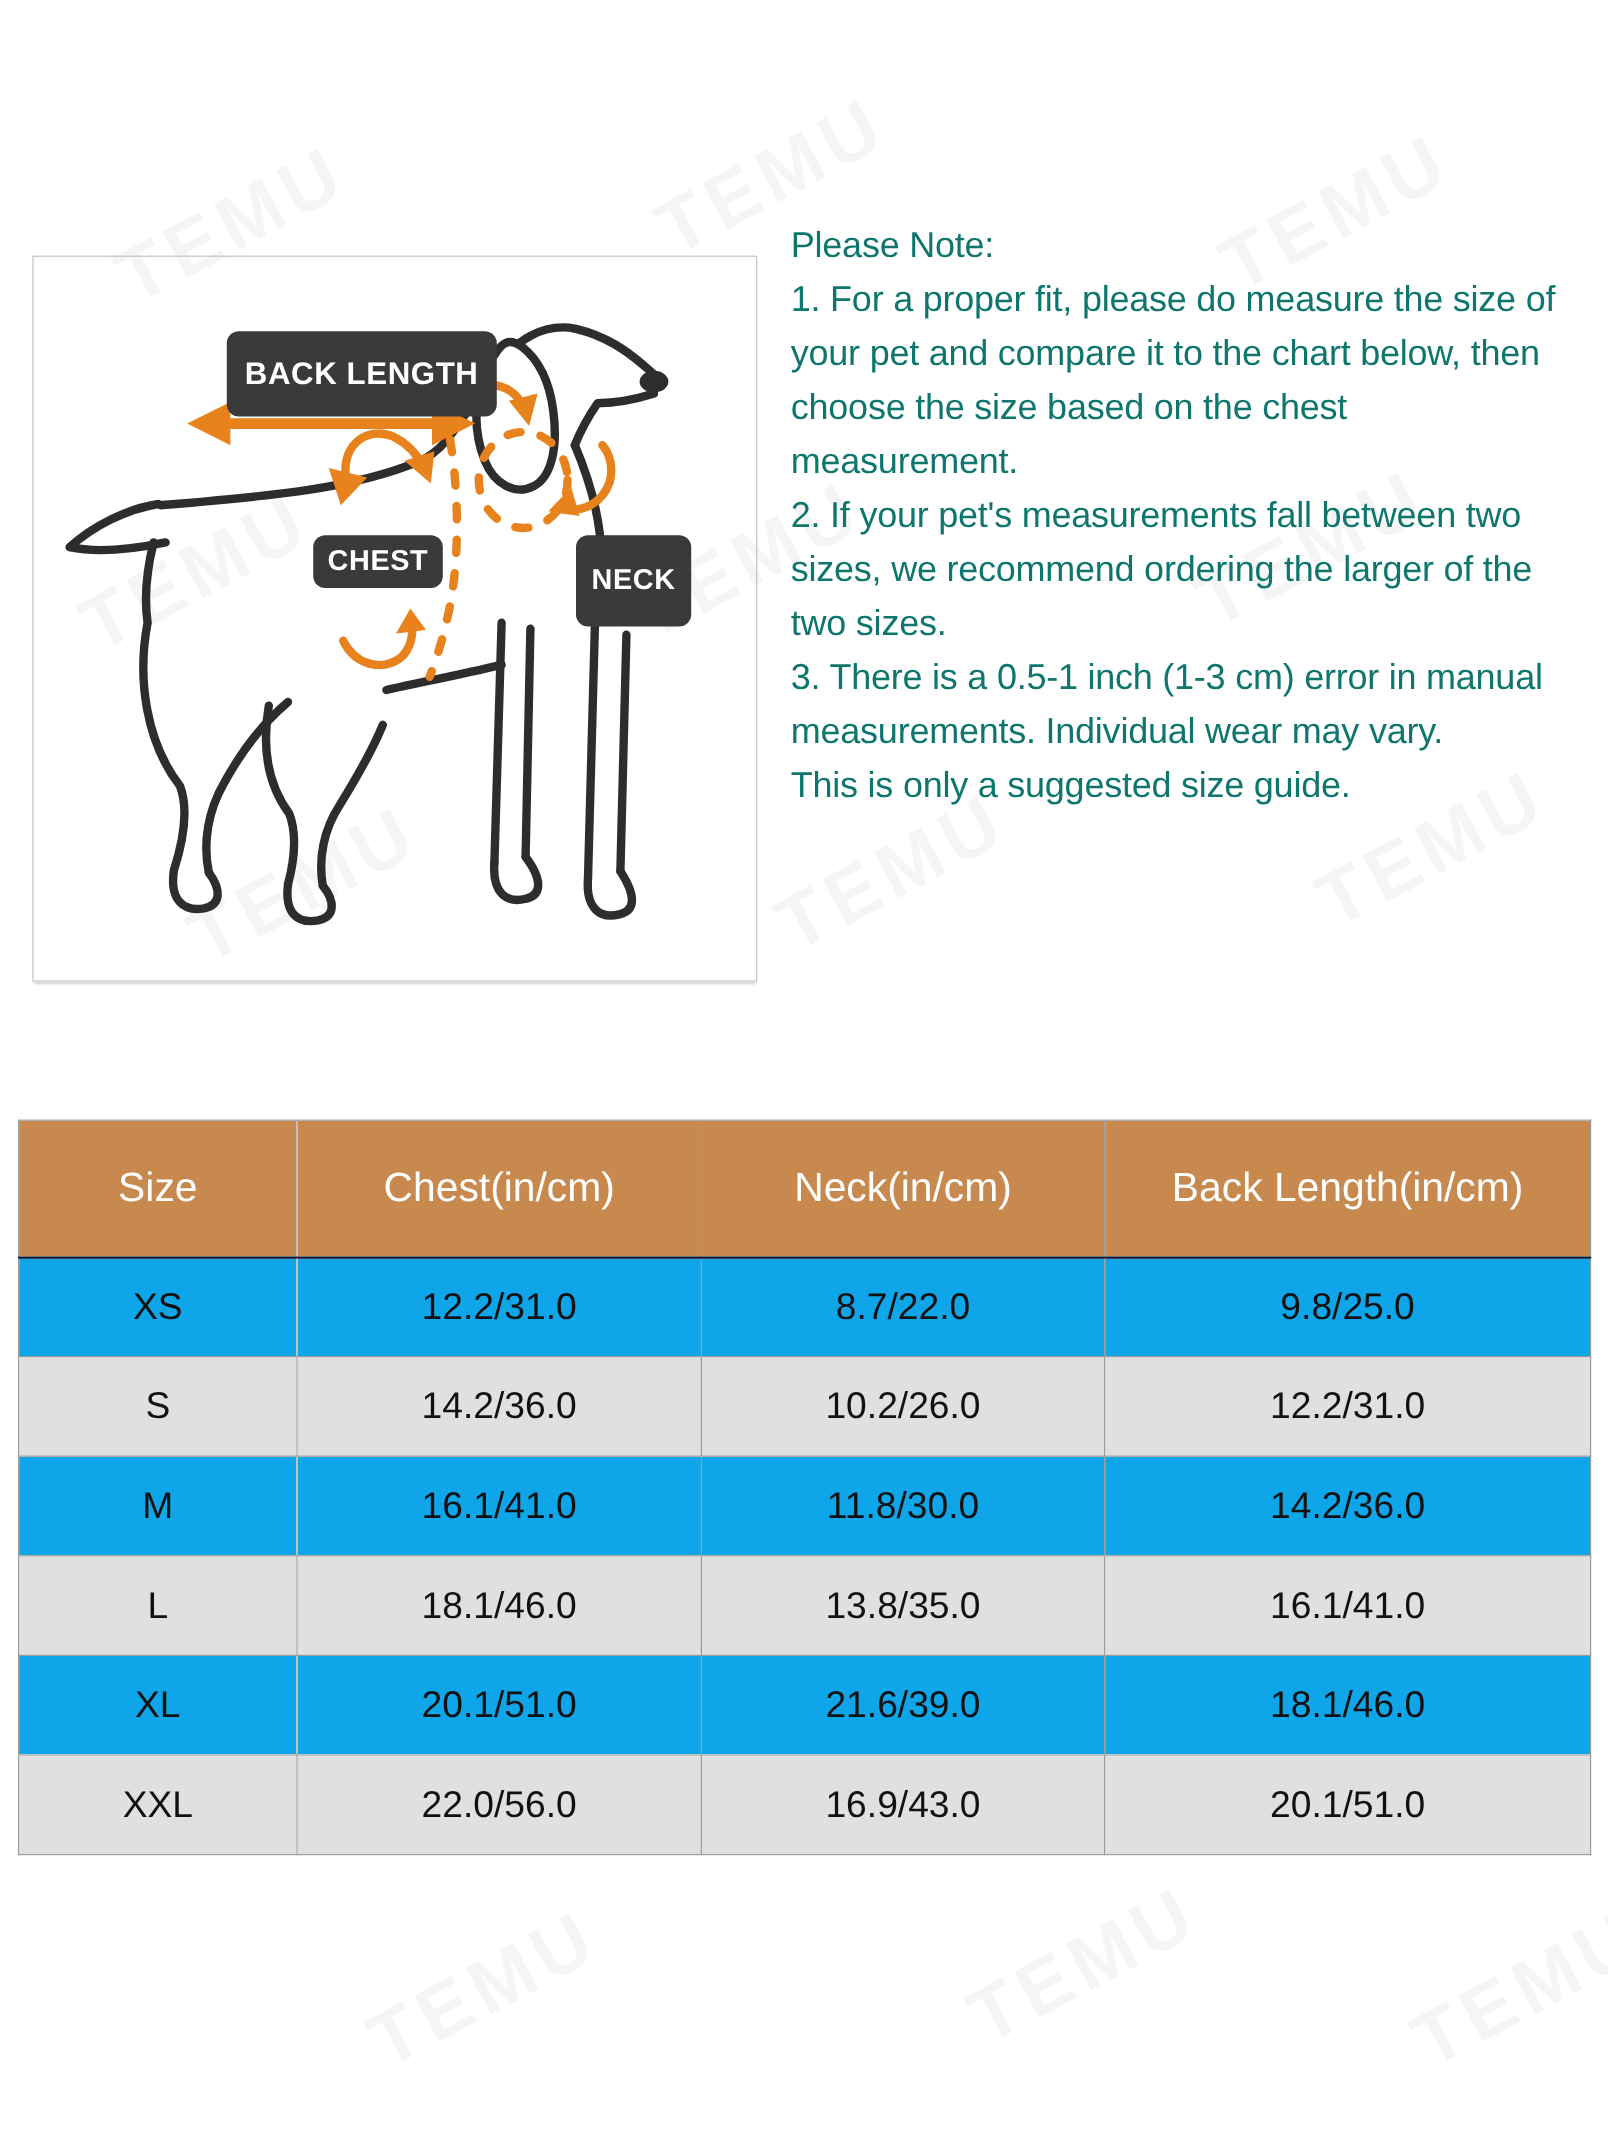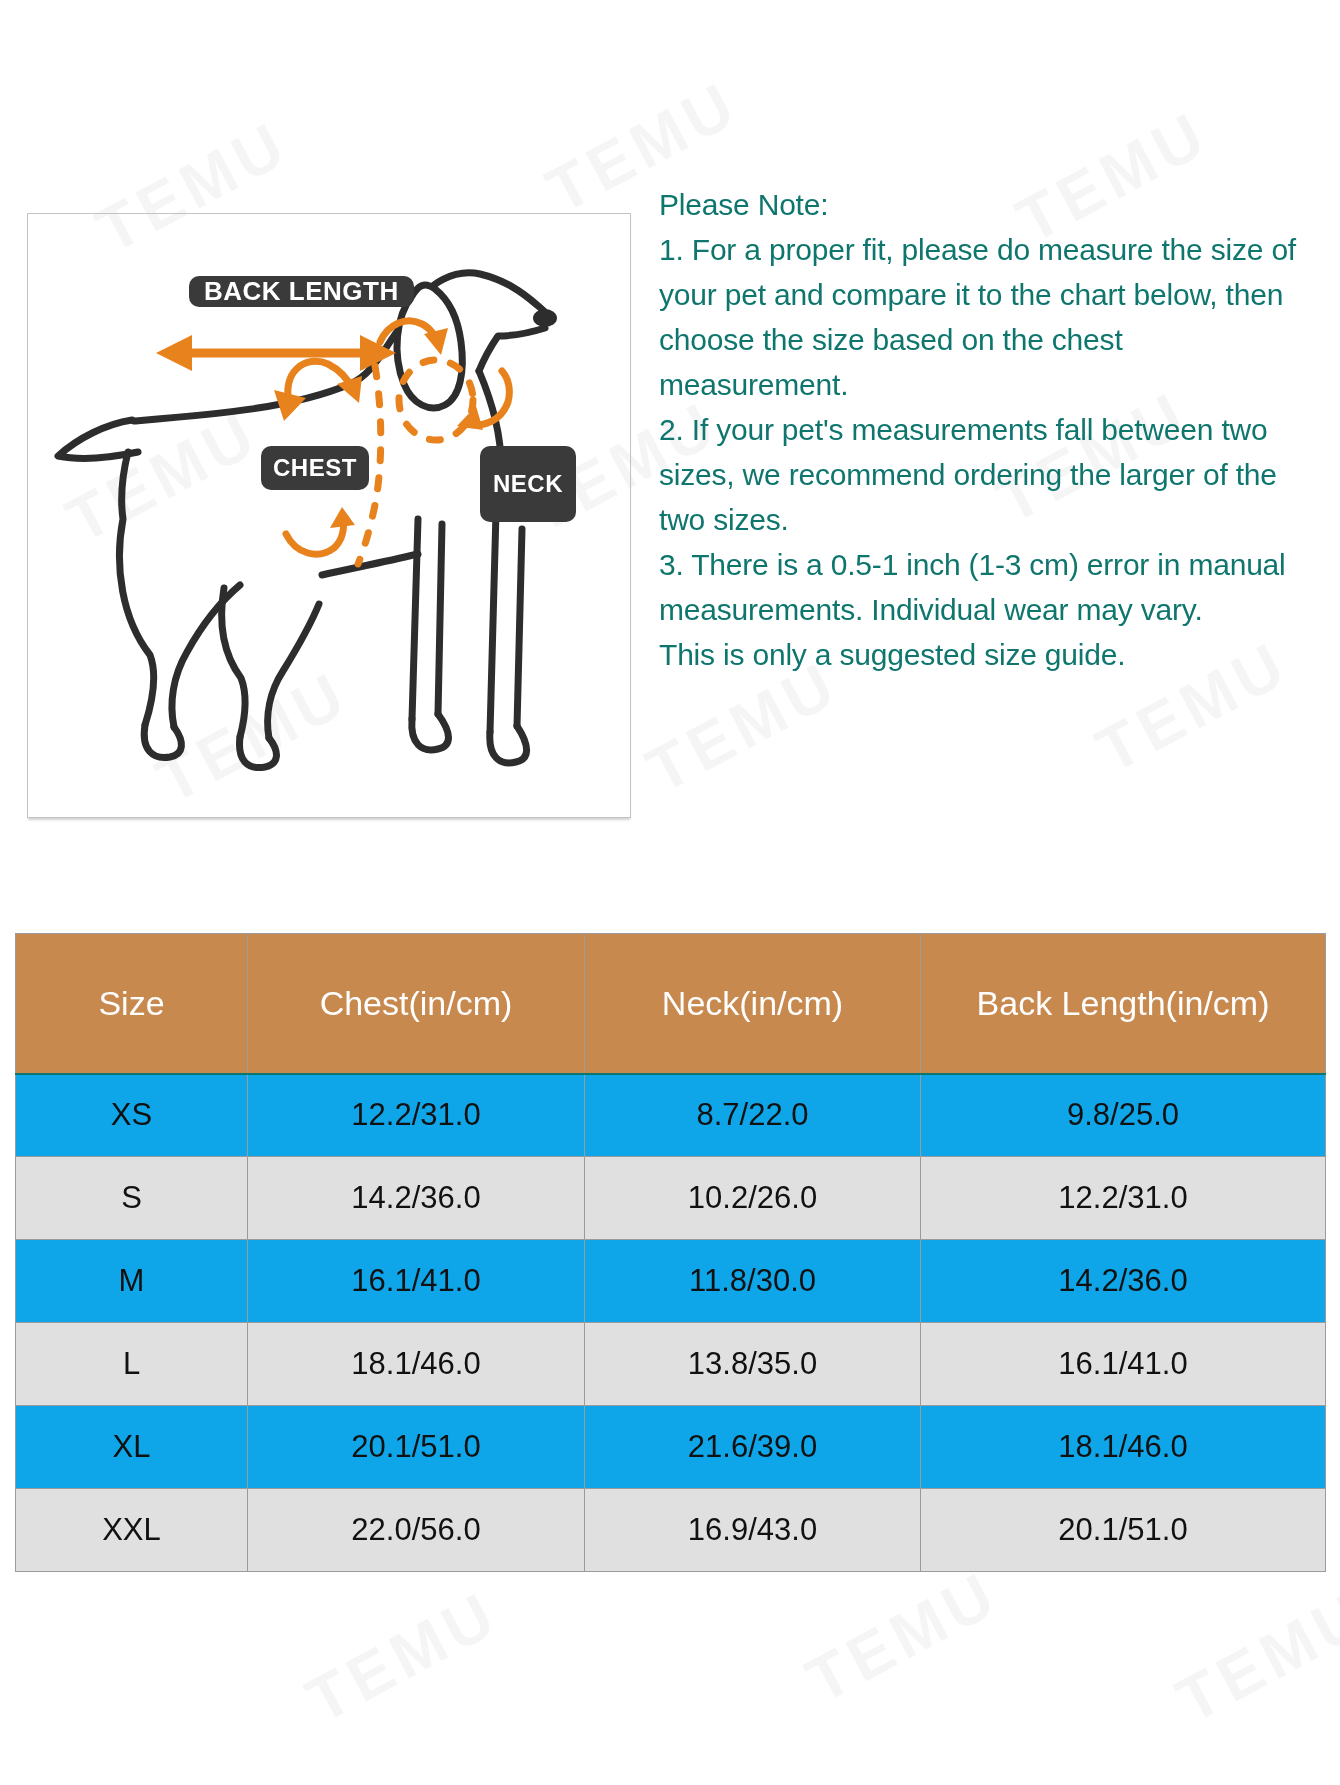--- a/index.html
+++ b/index.html
@@ -26,21 +26,21 @@
   
   .diagram-box {
     position:absolute; left:27px; top:213px; width:604px; height:605px;
     border:1px solid #c4c4c4; background:transparent;
     box-shadow:0 3px 2px -1px rgba(0,0,0,0.18);
   }
   .diagram-box svg { position:absolute; left:0; top:0; }
   .tag {
     position:absolute; background:var(--label-bg,#3a3a3a); color:#ffffff;
     font-weight:bold; font-size:26px; letter-spacing:0.5px;
-    padding:0 15px; border-radius:10px; white-space:nowrap;
+    padding:20px 15px; border-radius:10px; white-space:nowrap;
   }
   .tag-back-length { left:161px; top:62px; }
   .tag-chest { left:233px; top:232px; font-size:24px; padding:8px 12px; }
   .tag-neck  { left:452px; top:232px; font-size:24px; padding:24px 13px; }
 
   
   .notes {
     position:absolute; left:645px; top:182px; width:660px;
     font-size:30px; line-height:45px; color:#0f766e; letter-spacing:-0.2px;margin-left:14px;
   }
@@ -50,22 +50,22 @@
   table.size-table {
     position:absolute; left:15px; top:933px; width:1310px;
     border-collapse:collapse; table-layout:fixed;
     font-size:31px; color:#111;
   }
   table.size-table th, table.size-table td {
     border:1px solid #9b9b9b; text-align:center; vertical-align:middle;
     overflow:hidden;
   }
   table.size-table thead th {
-    height:140px; background:var(--header-bg,#c8894f); color:#ffffff;
-    font-weight:normal; font-size:34px; border-bottom:2px solid #0f766e;
+    height:114px; background:var(--header-bg,#c8894f); color:#ffffff;
+    font-weight:normal; font-size:34px; border-bottom:2px solid #0f172a;
   }
   table.size-table tbody td { height:83px; background:#0ea5e9; }
   table.size-table tbody tr.alt td { background:var(--alt-row-bg,#e0e0e0); }
 </style>
 </head>
 <body>
 
 <div class="canvas">
 
   <span class="wm">TEMU</span>

